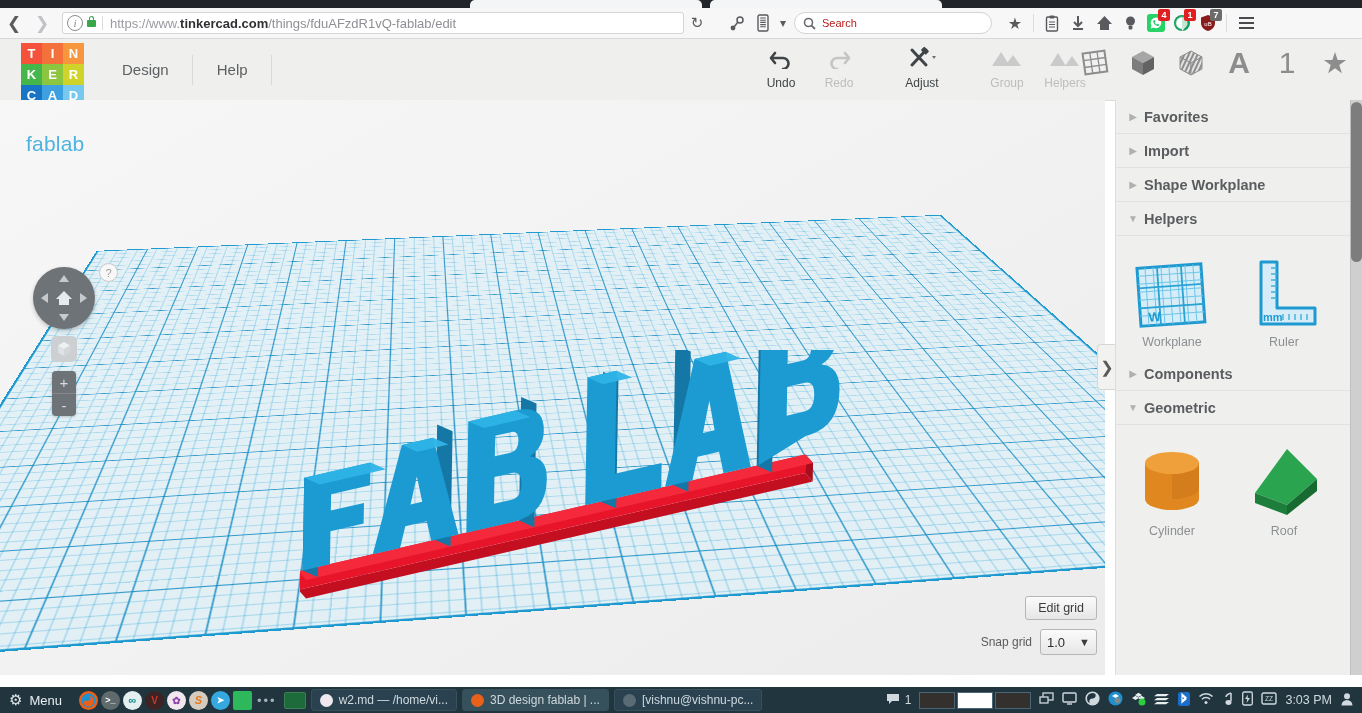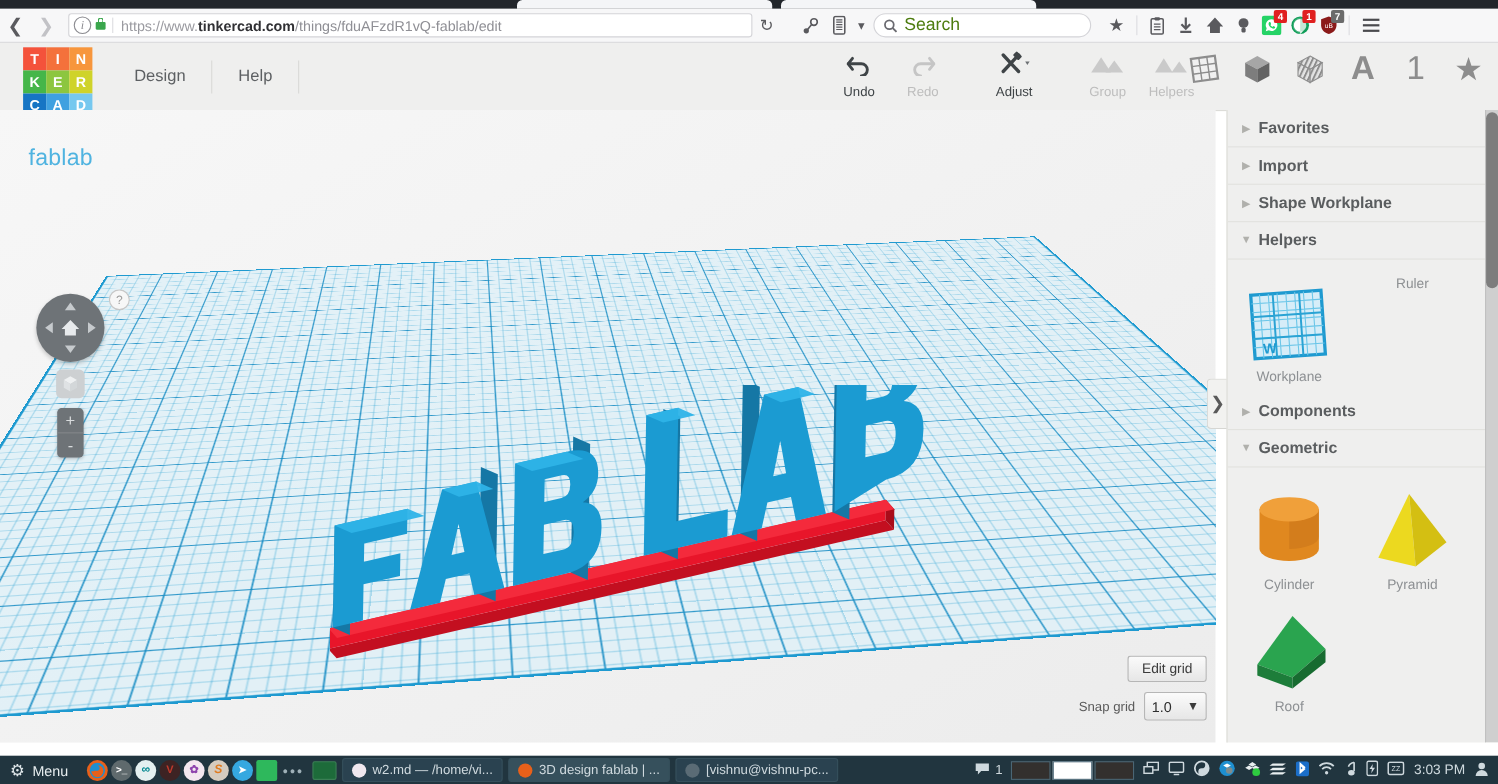--- a/index.html
+++ b/index.html
@@ -23,21 +23,21 @@
   .urlbar .infoicon{width:16px;height:16px;border:1.4px solid #8b8b90;border-radius:50%;color:#8b8b90;font-size:11px;font-style:italic;display:flex;align-items:center;justify-content:center;font-family:"Liberation Serif",serif;margin-right:4px;box-sizing:border-box;}
   .lock{width:9px;height:7px;background:#3aa64c;position:relative;margin-right:6px;border-radius:1px;}
   .lock:before{content:"";position:absolute;left:2px;top:-4px;width:5px;height:5px;border:1.6px solid #3aa64c;border-bottom:none;border-radius:3px 3px 0 0;box-sizing:border-box;}
   .urlsep{width:1px;height:14px;background:#dcdce0;margin-right:7px;}
   .urltext{font-size:13px;color:#9a9aa0;white-space:nowrap;overflow:hidden;}
   .urltext b{color:#303034;font-weight:700;}
   .urltext .path{color:#8f8f95;}
   .reload{width:26px;height:26px;display:flex;align-items:center;justify-content:center;color:#5b5b5f;font-size:15px;}
   .tbicon{width:26px;height:26px;display:flex;align-items:center;justify-content:center;color:#5a5a5e;}
   .searchbox{width:198px;height:22px;border:1px solid #d4d4d8;border-radius:11px;background:#fff;display:flex;align-items:center;padding:0 8px;box-sizing:border-box;margin-left:4px;}
-  .searchbox .sterm{font-size:16px;color:#4d7c0f;margin-left:6px;text-align:center;}
+  .searchbox .sterm{font-size:11px;color:#b91c1c;margin-left:6px;text-align:center;}
   .vsep{width:1px;height:18px;background:#dcdce0;margin:0 5px;}
   .badgeicon{position:relative;width:26px;height:26px;display:flex;align-items:center;justify-content:center;}
   .badge{position:absolute;right:-1px;top:-1px;min-width:12px;height:12px;border-radius:2px;color:#fff;font-size:9px;line-height:12px;text-align:center;padding:0 1px;box-sizing:border-box;font-weight:700;}
   .hamb{width:28px;height:26px;display:flex;flex-direction:column;justify-content:center;align-items:center;gap:3px;}
   .hamb i{display:block;width:15px;height:2px;background:#4a4a4e;}
 
   
   .tkhead{position:absolute;left:0;top:39px;width:1362px;height:61px;background:#efefee;border-bottom:1px solid #dcdcd8;}
   .logo{position:absolute;left:21px;top:43px;width:63px;height:63px;display:grid;grid-template-columns:repeat(3,21px);grid-template-rows:repeat(3,21px);}
   .logo span{display:flex;align-items:center;justify-content:center;color:#fff;font-weight:700;font-size:13px;font-family:"Liberation Sans",sans-serif;}
@@ -462,20 +462,30 @@
               <g stroke="#2aa3d4" stroke-width="1.8">
                   <path d="M28 10v58M52 10v58M8 30h64M8 50h64"></path>
                 </g>
               <text x="16" y="64" font-size="13" font-weight="700" fill="#1f9ad0" font-family="sans-serif">W</text>
             </g>
           </svg>
         </div>
         <div class="cap">Workplane</div>
       </div>
       <div class="shapecell">
+        <div class="art">
+          <svg width="82" height="76" viewBox="0 0 82 76">
+            <path d="M18 6 L34 6 L34 52 L72 52 L72 68 L18 68 Z" fill="#d6edf8" stroke="#1f9ad0" stroke-width="3" stroke-linejoin="round"></path>
+            <g stroke="#3fb0dd" stroke-width="1.4">
+              <path d="M28 12h6M28 18h6M28 24h6M28 30h6M28 36h6M28 42h6"></path>
+              <path d="M40 58v6M46 58v6M52 58v6M58 58v6M64 58v6"></path>
+            </g>
+            <text x="20" y="65" font-size="11" font-weight="700" fill="#1f9ad0" font-family="sans-serif">mm</text>
+          </svg>
+        </div>
         <div class="cap">Ruler</div>
       </div>
     </div>
 
     <div class="sect">
       <div class="tri">▶</div>
       <div class="stitle">Components</div>
     </div>
     <div class="sect">
       <div class="tri">▼</div>
@@ -485,29 +495,20 @@
     <div class="shapegrid">
       <div class="shapecell">
         <div class="art">
           <svg width="82" height="80" viewBox="0 0 82 80">
             <path d="M14 22 L14 58 a27 11 0 0 0 54 0 L68 22 Z" fill="#e0881f"></path>
             <path d="M41 58 a27 11 0 0 0 27 -11 L68 22 L41 22 Z" fill="#c8751a" opacity=".55"></path>
             <ellipse cx="41" cy="22" rx="27" ry="11" fill="#f0a03a"></ellipse>
           </svg>
         </div>
         <div class="cap">Cylinder</div>
-      </div>
-      <div class="shapecell">
-        <div class="art">
-          <svg width="82" height="80" viewBox="0 0 82 80">
-            <path d="M38 8 L10 66 L44 74 Z" fill="#ecd91f"></path>
-            <path d="M38 8 L44 74 L72 52 Z" fill="#d4bf12"></path>
-          </svg>
-        </div>
-        <div class="cap">Pyramid</div>
       </div>
       <div class="shapecell">
         <div class="art">
           <svg width="82" height="80" viewBox="0 0 82 80">
             <path d="M44 8 L12 52 L44 64 L74 38 Z" fill="#2aa44f"></path>
             <path d="M12 52 L44 64 L44 74 L12 62 Z" fill="#1d7d3a"></path>
             <path d="M74 38 L44 64 L44 74 L74 50 Z" fill="#176b30"></path>
           </svg>
         </div>
         <div class="cap">Roof</div>

